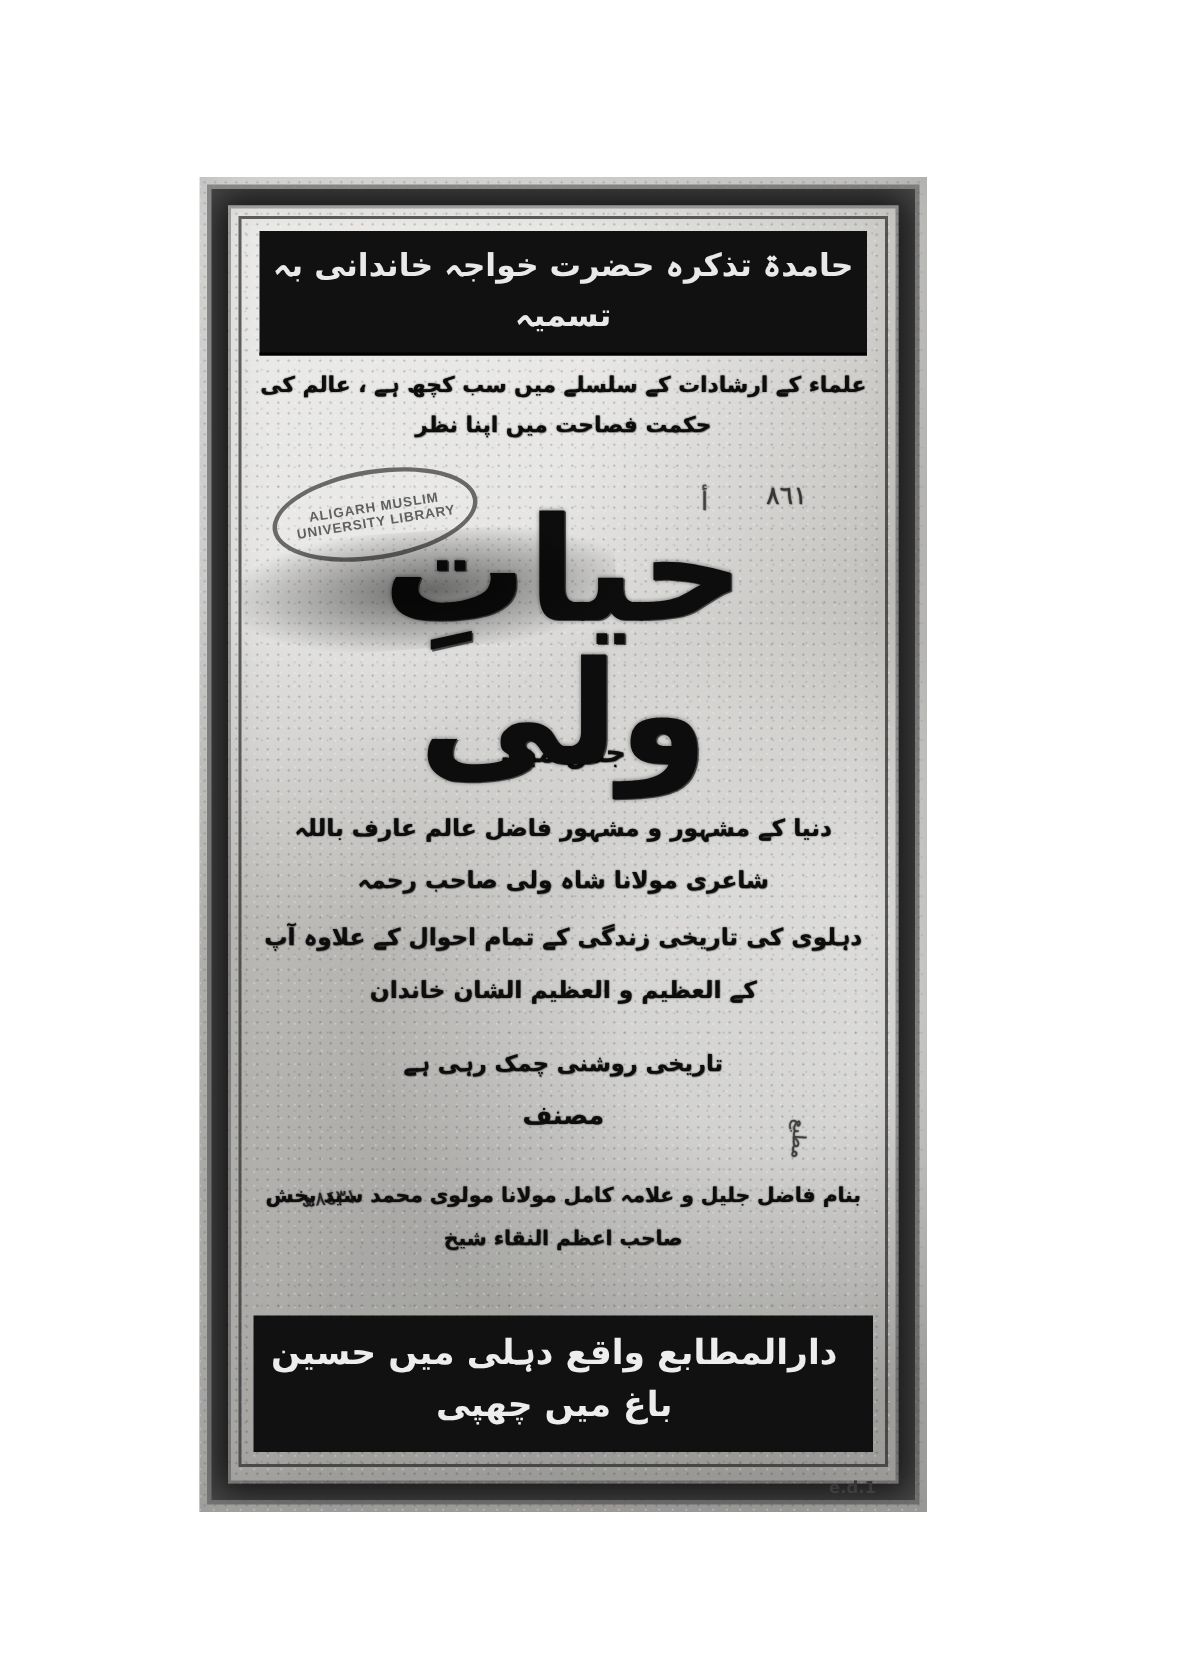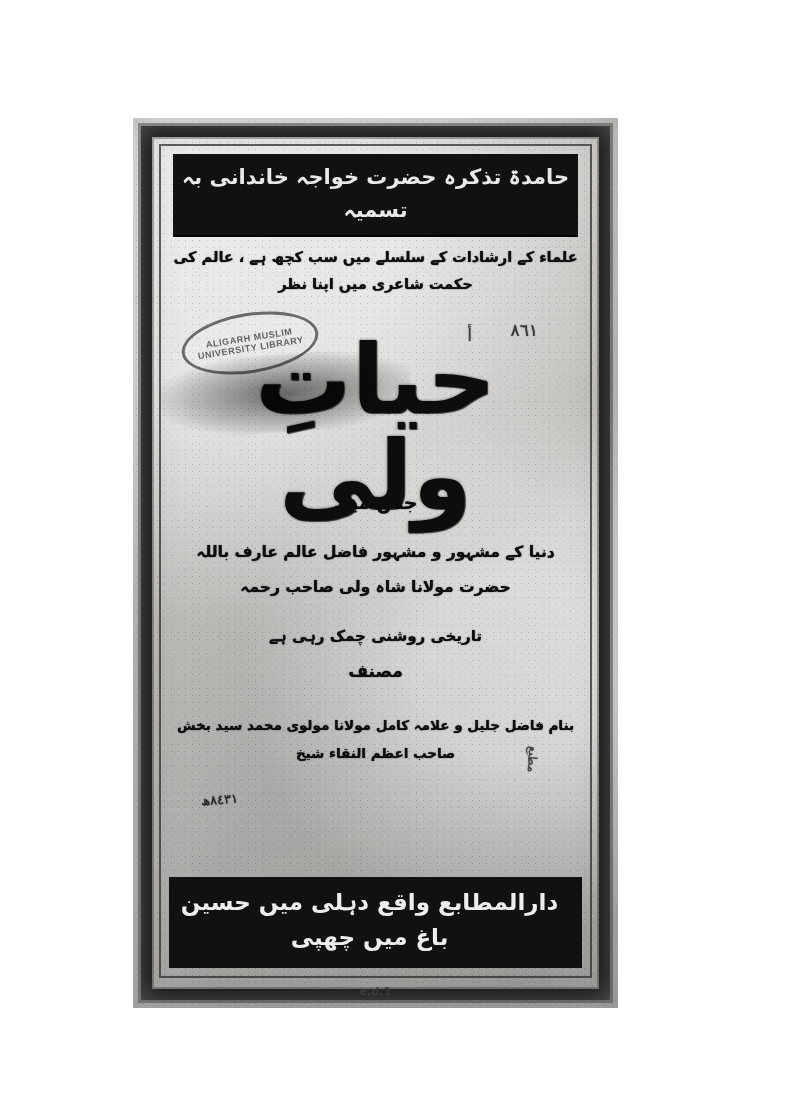--- a/index.html
+++ b/index.html
@@ -237,21 +237,21 @@
     font-weight: bold;
     padding: 8px 16px 12px 4px;
     text-shadow: none;
     letter-spacing: 1px;
   }
 
   .footer-note {
     position: absolute;
     left: 0; right: 0;
     bottom: -24px;
-    text-align: center;
+    text-align: right;
     font-size: 11px;
     color: #2a2a2a;
     direction: rtl;
     font-weight: bold;
   }
 
   .edge-fuzz {
     position: absolute;
     inset: 0;
     pointer-events: none;
@@ -268,37 +268,38 @@
     <div class="noise"></div>
 
     <div class="frame-outer"></div>
     <div class="frame-inner"></div>
 
     <div class="content">
 
       <div class="banner urdu">حامدۃ تذکرہ حضرت خواجہ خاندانی بہ تسمیہ</div>
 
       <div class="subhead urdu">
-        <div>علماء کے ارشادات کے سلسلے میں سب کچھ ہے ، عالم کی حکمت شاعری میں اپنا نظر</div>
+        <div>علماء کے ارشادات کے سلسلے میں سب کچھ ہے ، عالم کی حکمت فصاحت میں اپنا نظر</div>
       </div>
 
       <div class="stamp">ALIGARH MUSLIM UNIVERSITY LIBRARY</div>
 
       <div class="accession urdu">١٦٨</div>
       <div class="accession-2 urdu">أ</div>
 
       <div class="title-block">
         <div class="title-smear"></div>
         <div class="title-main urdu">حیاتِ ولی</div>
       </div>
 
       <div class="sub-small urdu">جس میں</div>
 
       <div class="body-lines urdu">
-        <div>دنیا کے مشہور و مشہور فاضل عالم عارف باللہ حضرت مولانا شاہ ولی صاحب رحمہ</div>
+        <div>دنیا کے مشہور و مشہور فاضل عالم عارف باللہ شاعری مولانا شاہ ولی صاحب رحمہ</div>
+        <div>دہلوی کی تاریخی زندگی کے تمام احوال کے علاوہ آپ کے العظیم و العظیم الشان خاندان</div>
       </div>
 
       <div class="tagline urdu">تاریخی روشنی چمک رہی ہے</div>
 
       <div class="author-label urdu">مصنف</div>
 
       <div class="price-year urdu">١٣٤٨ھ</div>
 
       <div class="side-scribble urdu">مطبع</div>
 

